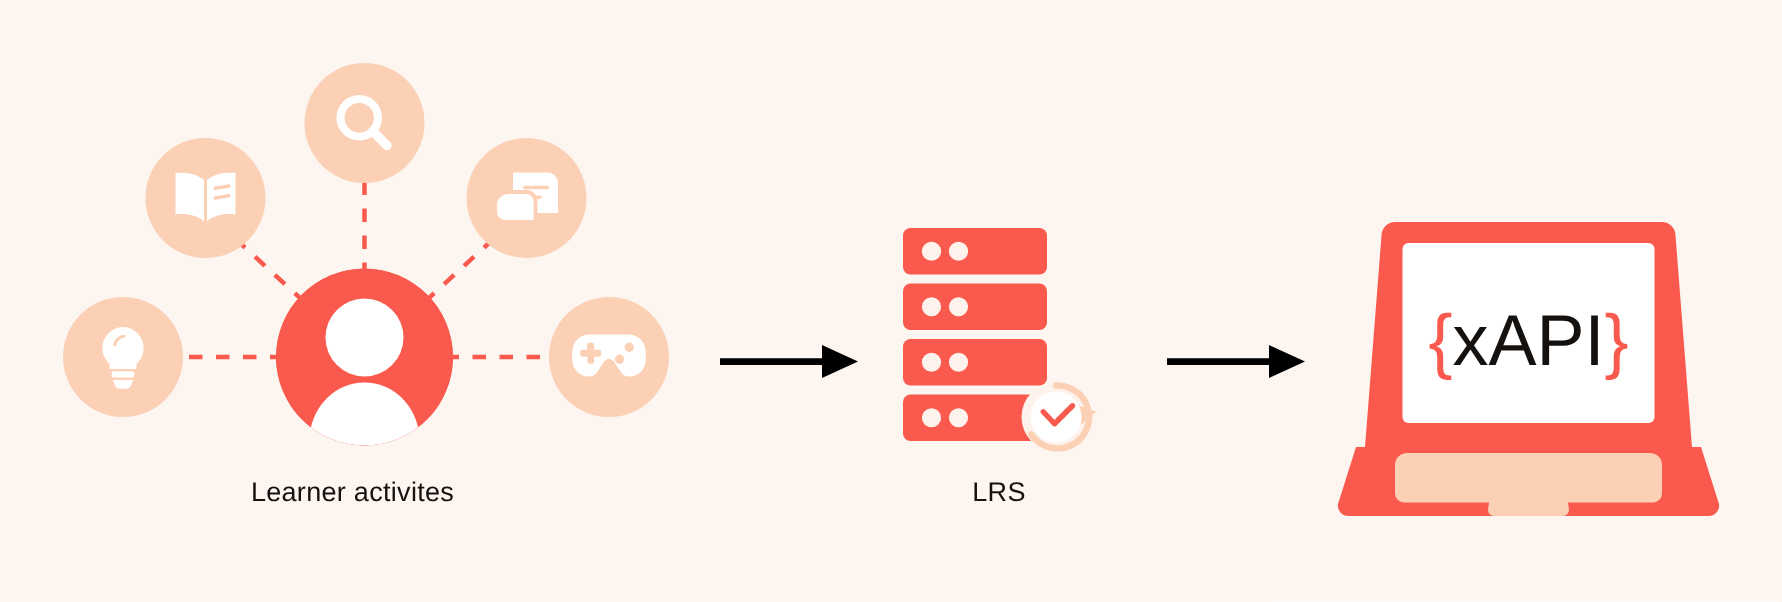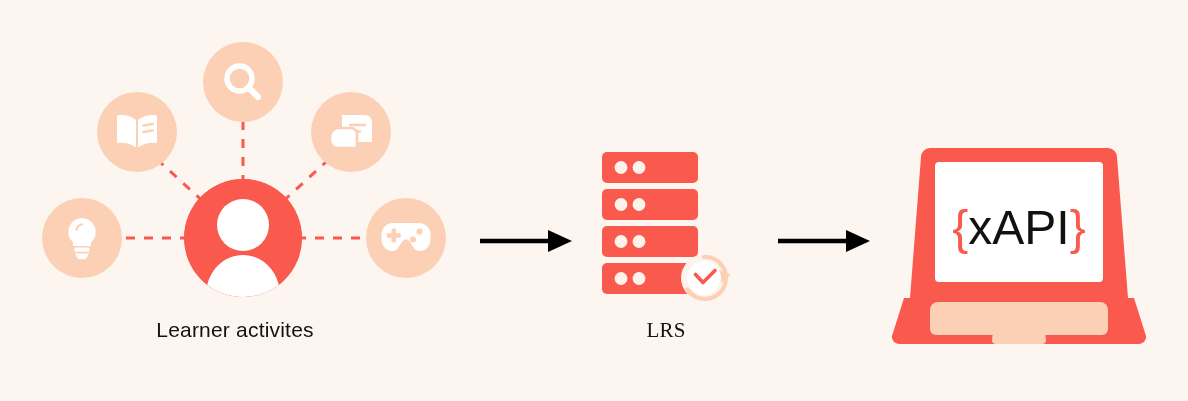--- a/index.html
+++ b/index.html
@@ -18,21 +18,21 @@
     width: 1188px;
     height: 401px;
     background: #FDF5F0;
   }
   .abs { position: absolute; }
 
   
   .caption {
     position: absolute;
     font-family: "Liberation Sans", sans-serif;
-    font-size: 21px;
+    font-size: 18px;
     font-weight: 400;
     color: #14110F;
     letter-spacing: 0.2px;
     white-space: nowrap;
     text-align: center;
   }
 
   
   #learner-cluster {
     position: absolute;
@@ -240,21 +240,21 @@
       <span class="abs" style="left:82px; top:100px;">
         <svg width="56" height="56" viewBox="0 0 56 56" aria-hidden="true">
           <circle cx="26" cy="28" r="23" fill="#FDF2EC"></circle>
           <path d="M26 7 A21 21 0 1 1 9.5 39.5" fill="none" stroke="#FBD0B5" stroke-width="4.2" stroke-linecap="round"></path>
           <polygon points="40,20 53,24.5 43,33" fill="#FBD0B5"></polygon>
           <circle cx="26" cy="28" r="17" fill="#FFFFFF"></circle>
           <path d="M17.5 24.5 L25 32.5 L37 20.5" fill="none" stroke="#FA5A4D" stroke-width="3.6" stroke-linecap="round" stroke-linejoin="round"></path>
         </svg>
       </span>
     </div>
-    <div class="caption" style="left:566px; top:318px; width:200px;font-family:Liberation Serif, serif;">LRS</div>
+    <div class="caption" style="left:566px; top:318px; width:200px;">LRS</div>
   </div>
 
   <div class="flow-arrow" style="left:776px; top:225px;">
     <span>
       <svg width="96" height="32" viewBox="0 0 96 32" aria-hidden="true">
         <line x1="2" y1="16" x2="74" y2="16" stroke="#000000" stroke-width="4.5"></line>
         <polygon points="70,5 94,16 70,27" fill="#000000"></polygon>
       </svg>
     </span>
   </div>

